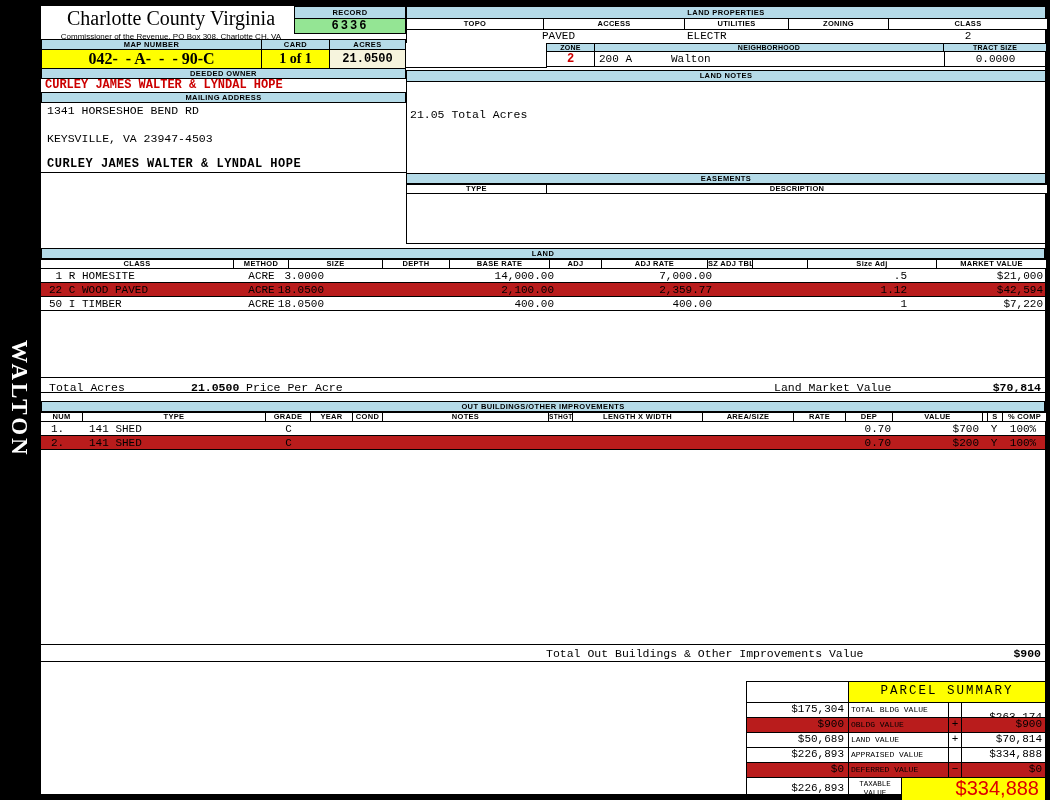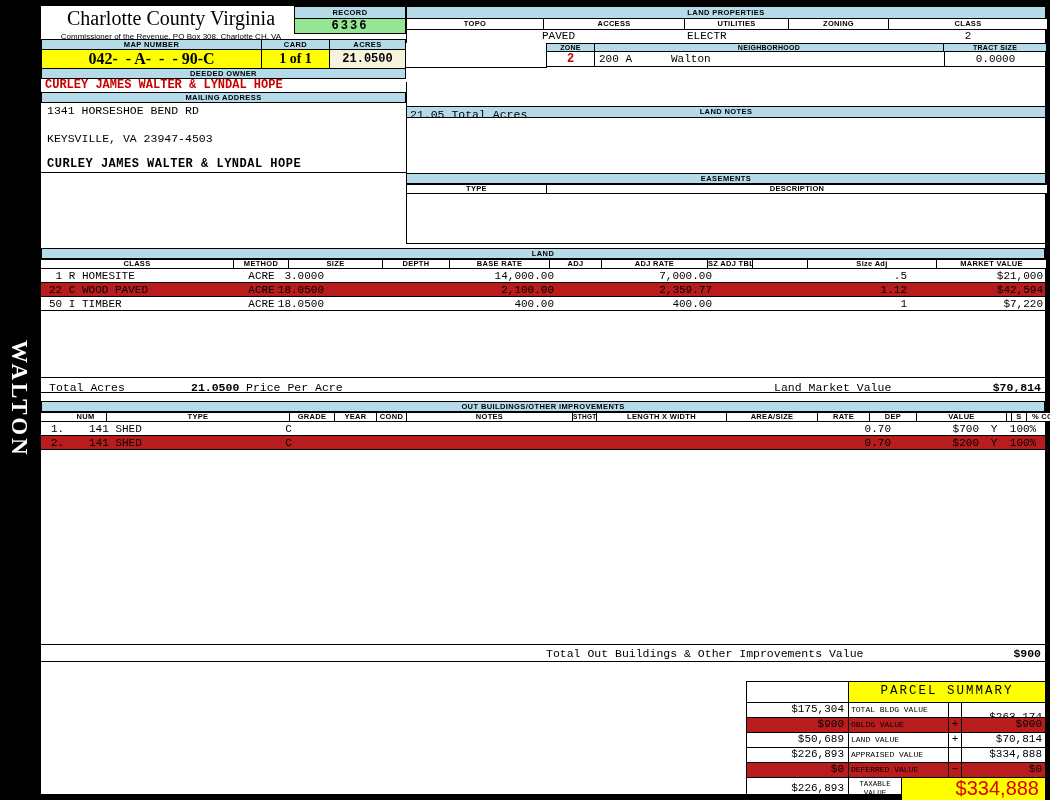--- a/index.html
+++ b/index.html
@@ -86,21 +86,21 @@
     <div class="abs frow" style="left:505px;top:46px;width:500px;height:15px;border-bottom:1px solid #000;">
       <div class="cell mono b red" style="width:49px;border-left:1px solid #000;border-right:1px solid #000;font-size:12px;line-height:14px;text-align:center;">2</div>
       <div class="cell" style="width:349px;position:relative;">
         <span class="dspan" style="left:4px;top:1px;">200 A</span>
         <span class="dspan" style="left:76px;top:1px;">Walton</span>
       </div>
       <div class="cell mono" style="width:102px;border-left:1px solid #000;font-size:11px;line-height:14px;text-align:center;">0.0000</div>
     </div>
     <div class="abs hline" style="left:365px;top:61px;width:141px;"></div>
 
-    <div class="abs band" style="left:365px;top:64px;width:640px;height:12px;line-height:10px;margin-top:36px;">LAND NOTES</div>
+    <div class="abs band" style="left:365px;top:64px;width:640px;height:12px;line-height:10px;">LAND NOTES</div>
     <div class="abs" style="left:365px;top:76px;width:640px;height:91px;border-left:1px solid #000;border-right:1px solid #000;">
       <span class="dspan" style="left:3px;top:26px;font-size:11.5px;">21.05 Total Acres</span>
     </div>
 
     <div class="abs band" style="left:365px;top:167px;width:640px;height:11px;line-height:10px;">EASEMENTS</div>
     <div class="abs frow hrow" style="left:365px;top:178px;width:640px;height:10px;border-left:1px solid #000;">
       <div class="cell hcell" style="width:140px;line-height:8px;">TYPE</div>
       <div class="cell hcell" style="width:500px;border-right:none;line-height:8px;">DESCRIPTION</div>
     </div>
     <div class="abs" style="left:365px;top:188px;width:640px;height:50px;border-left:1px solid #000;border-right:1px solid #000;border-bottom:1px solid #000;"></div>
@@ -152,21 +152,21 @@
       <span class="dspan" style="left:8px;top:3px;font-size:11.5px;">Total Acres</span>
       <span class="dspan b" style="left:150px;top:3px;font-size:11.5px;">21.0500</span>
       <span class="dspan" style="left:205px;top:3px;font-size:11.5px;">Price Per Acre</span>
       <span class="dspan b" style="left:352px;top:3px;font-size:11.5px;margin-top:44px;">$3,364</span>
       <span class="dspan" style="left:733px;top:3px;font-size:11.5px;">Land Market Value</span>
       <span class="dspan b" style="right:4px;top:3px;font-size:11.5px;">$70,814</span>
     </div>
 
     <div class="abs band" style="left:0;top:395px;width:1004px;height:11px;line-height:10px;">OUT BUILDINGS/OTHER IMPROVEMENTS</div>
     <div class="abs frow hrow" style="left:0;top:406px;width:1004px;height:10px;">
-      <div class="cell hcell" style="width:42px;line-height:8px;margin-left:24px;">NUM</div>
+      <div class="cell hcell" style="width:42px;line-height:8px;">NUM</div>
       <div class="cell hcell" style="width:183px;line-height:8px;">TYPE</div>
       <div class="cell hcell" style="width:45px;line-height:8px;">GRADE</div>
       <div class="cell hcell" style="width:42px;line-height:8px;">YEAR</div>
       <div class="cell hcell" style="width:30px;line-height:8px;">COND</div>
       <div class="cell hcell" style="width:166px;line-height:8px;">NOTES</div>
       <div class="cell hcell" style="width:24px;line-height:8px;font-size:6.5px;">STHGT</div>
       <div class="cell hcell" style="width:130px;line-height:8px;">LENGTH X WIDTH</div>
       <div class="cell hcell" style="width:91px;line-height:8px;">AREA/SIZE</div>
       <div class="cell hcell" style="width:52px;line-height:8px;">RATE</div>
       <div class="cell hcell" style="width:47px;line-height:8px;">DEP</div>

